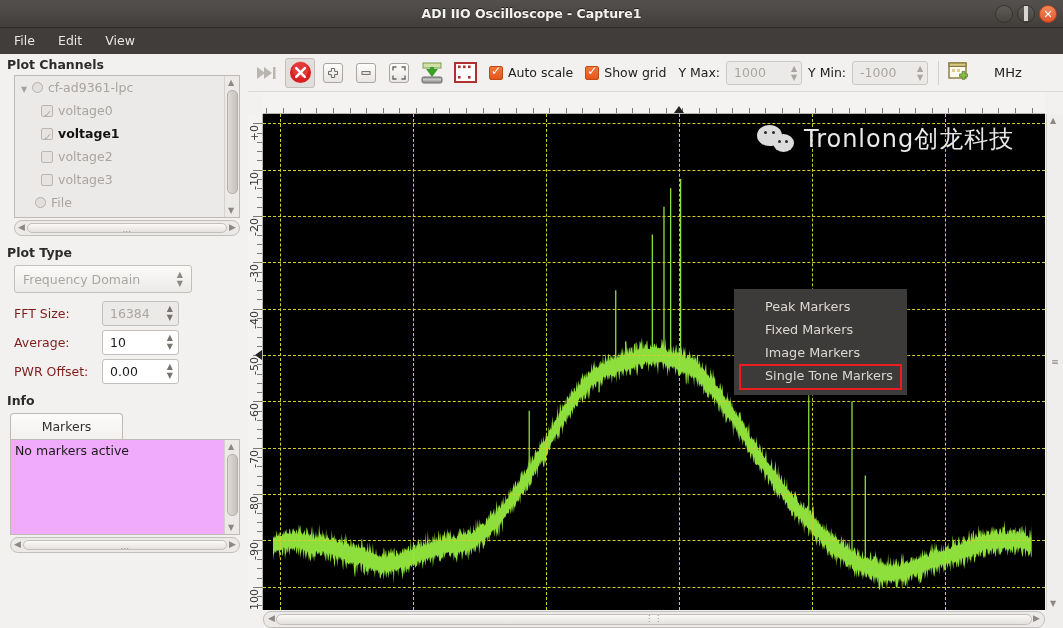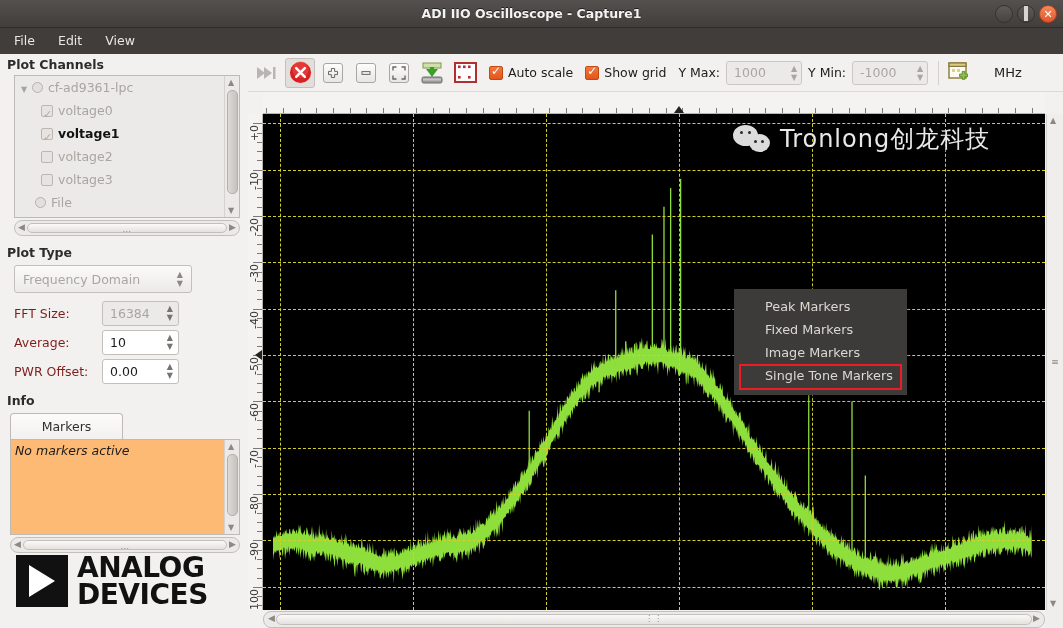--- a/index.html
+++ b/index.html
@@ -127,22 +127,22 @@
   .tabs { margin: 2px 8px 0 10px; height: 26px; position: relative; }
   .tab {
     display: inline-block; width: 113px; height: 26px; line-height: 25px;
     text-align: center; font-size: 12.5px; color: #303030;
     border: 1px solid #bfbab6; border-bottom: none;
     border-radius: 4px 4px 0 0;
     background: linear-gradient(to bottom,#e6e3e0,#d8d4d0);
   }
   .tab.active { background: linear-gradient(to bottom,#fcfbfa,#f2f1f0); }
   .markerbox {
-    margin: 0 8px 0 10px; height: 96px; background: #fdba74;
-    border: 1px solid #bfbab6; position: relative; overflow: hidden; font-style: italic;
+    margin: 0 8px 0 10px; height: 96px; background: #f0abfc;
+    border: 1px solid #bfbab6; position: relative; overflow: hidden;
   }
   .markerbox .txt { font-size: 12.5px; color: #1a1a1a; padding: 3px 0 0 4px; }
 
   .adi-logo { position: absolute; left: 16px; top: 500px; display: flex; align-items: center; }
   .adi-tri {
     width: 52px; height: 52px; background: #111; position: relative; margin-right: 9px;
   }
   .adi-tri::after {
     content: ""; position: absolute; left: 13px; top: 10px;
     border-left: 26px solid #fff; border-top: 16px solid transparent; border-bottom: 16px solid transparent;
@@ -350,27 +350,20 @@
         </div>
       </div>
       <div class="hscroll" style="margin-left:10px">
         <div class="ar" style="left:3px">◀</div>
         <div class="thumb">
             <span class="dots">⋯</span>
           </div>
         <div class="ar" style="right:3px">▶</div>
       </div>
 
-      <div class="adi-logo">
-        <div class="adi-tri"></div>
-        <div class="adi-words">
-          <div>ANALOG</div>
-          <div>DEVICES</div>
-        </div>
-      </div>
     </div>
 
     <div class="toolbar">
       <div class="tbtn">
         <svg width="22" height="14" viewBox="0 0 22 14">
           <path d="M1 1 L9 7 L1 13 Z" fill="#b9b5b1"></path>
           <path d="M8 1 L16 7 L8 13 Z" fill="#b9b5b1"></path>
           <rect x="17" y="1" width="2.5" height="12" fill="#b9b5b1"></rect>
         </svg>
       </div>
@@ -603,21 +596,21 @@
             <line x1="369.37021276595743" x2="369.37021276595743" y1="245.68224299065423" y2="241.04672897196264" stroke="#8ede3c" stroke-width="1.3"></line>
             <line x1="389.336170212766" x2="389.336170212766" y1="241.04672897196264" y2="120.52336448598135" stroke="#8ede3c" stroke-width="1.3"></line>
             <line x1="400.98297872340424" x2="400.98297872340424" y1="242.785046728972" y2="92.71028037383178" stroke="#8ede3c" stroke-width="1.3"></line>
             <line x1="407.63829787234044" x2="407.63829787234044" y1="245.10280373831776" y2="74.1682242990654" stroke="#8ede3c" stroke-width="1.3"></line>
             <line x1="417.62127659574475" x2="417.62127659574475" y1="248.57943925233644" y2="64.89719626168227" stroke="#8ede3c" stroke-width="1.3"></line>
             <line x1="545.7361702127658" x2="545.7361702127658" y1="406.76635514018693" y2="278.13084112149534" stroke="#8ede3c" stroke-width="1.3"></line>
             <line x1="588.9957446808511" x2="588.9957446808511" y1="445.0093457943925" y2="287.4018691588785" stroke="#8ede3c" stroke-width="1.3"></line>
             <line x1="602.3063829787235" x2="602.3063829787235" y1="451.96261682242994" y2="361.5700934579439" stroke="#8ede3c" stroke-width="1.3"></line>
           </svg>
 
-        <div class="watermark" style="left:470px; top:9px;">
+        <div class="watermark" style="left:494px; top:9px;">
           <div class="wm-wechat">
             <div class="b1"></div>
               <div class="b2"></div>
             <div class="d" style="left:7px;top:7px"></div>
             <div class="d" style="left:15px;top:7px"></div>
             <div class="d" style="left:21px;top:16px"></div>
             <div class="d" style="left:28px;top:16px"></div>
           </div>
           <span class="wm-text">Tronlong创龙科技</span>
         </div>

